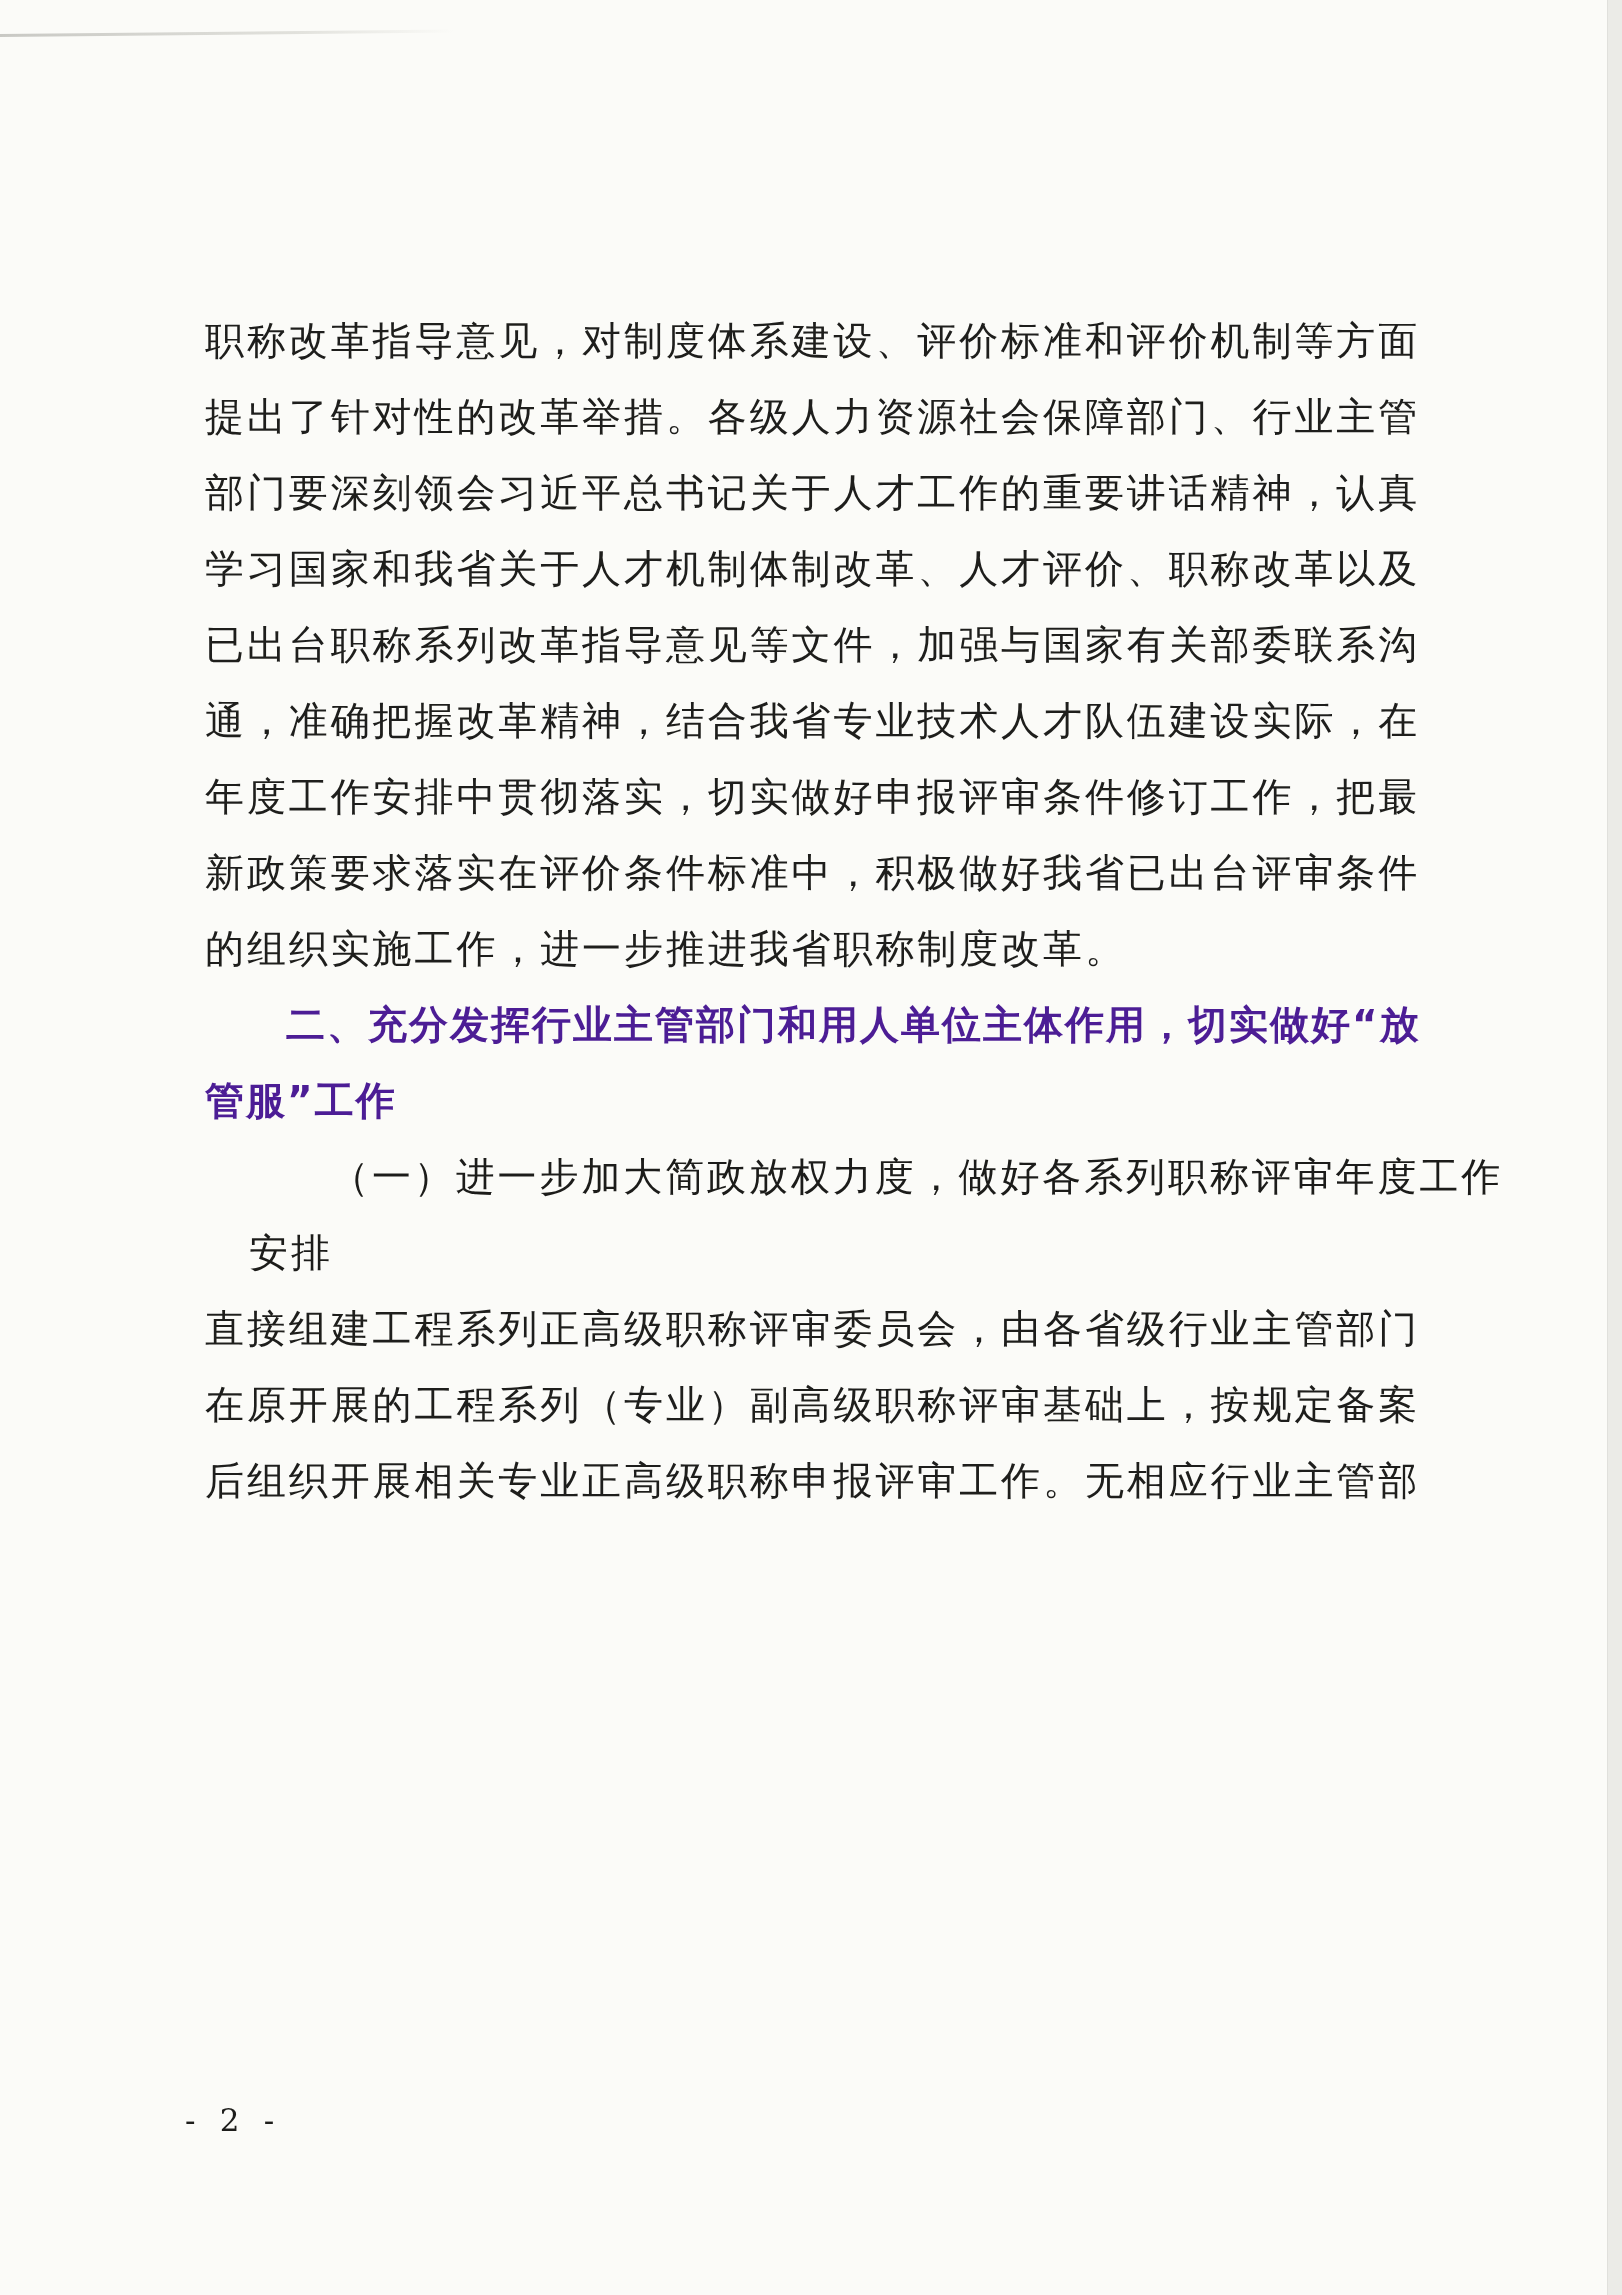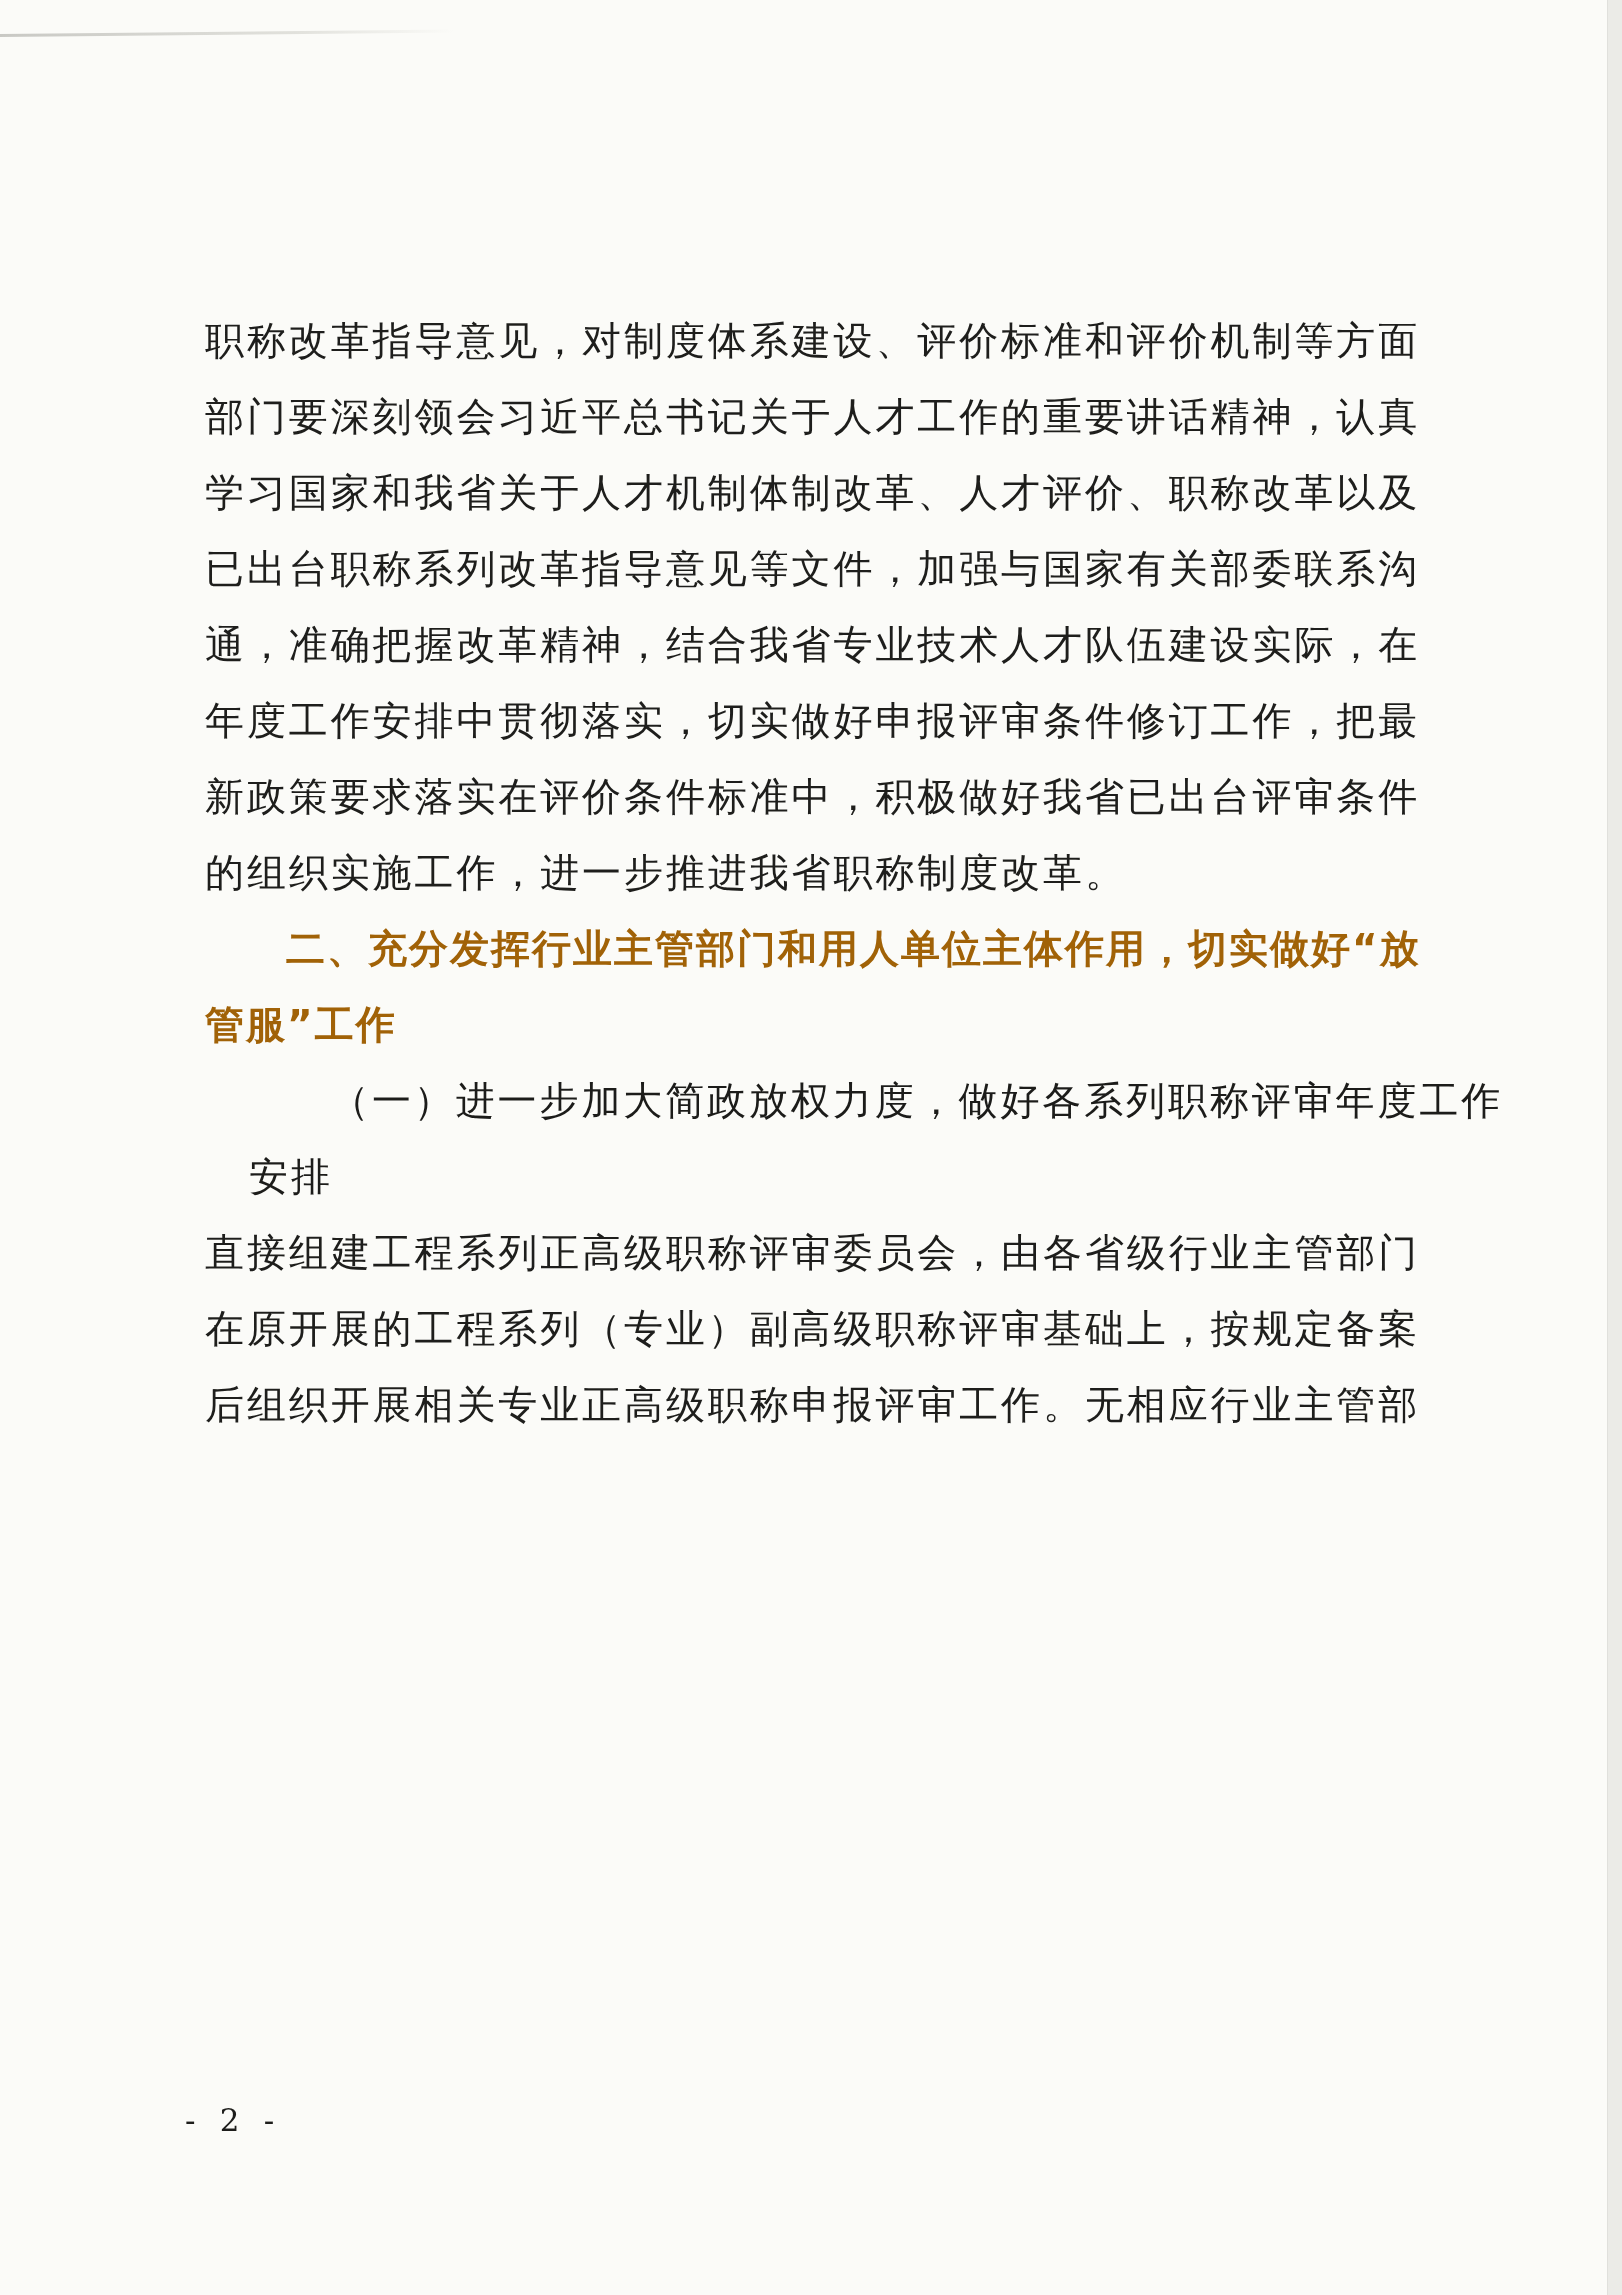--- a/index.html
+++ b/index.html
@@ -60,21 +60,21 @@
     color: #1e1e1c;
     white-space: nowrap;
   }
   .text-line.indent {
     padding-left: 81px;
   }
   .para-heading .text-line {
     font-family: "DejaVu Sans", "Liberation Sans", sans-serif;
     font-weight: 700;
     letter-spacing: 2px;
-    color: #a16207;
+    color: #4c1d95;
   }
   .para-subheading .text-line {
     font-weight: 400;
     color: #1c1c1a;
     margin-left: 44px;
   }
   .footer {
     position: absolute;
     left: 185px;
     top: 2094px;
@@ -92,20 +92,21 @@
 </head>
 <body>
 
 <div class="page">
   <div class="scan-artifact-top"></div>
   <div class="scan-edge-right"></div>
 
   <main class="content" id="doc-body">
       <div class="para para-body">
         <div class="text-line">职称改革指导意见，对制度体系建设、评价标准和评价机制等方面</div>
+        <div class="text-line">提出了针对性的改革举措。各级人力资源社会保障部门、行业主管</div>
         <div class="text-line">部门要深刻领会习近平总书记关于人才工作的重要讲话精神，认真</div>
         <div class="text-line">学习国家和我省关于人才机制体制改革、人才评价、职称改革以及</div>
         <div class="text-line">已出台职称系列改革指导意见等文件，加强与国家有关部委联系沟</div>
         <div class="text-line">通，准确把握改革精神，结合我省专业技术人才队伍建设实际，在</div>
         <div class="text-line">年度工作安排中贯彻落实，切实做好申报评审条件修订工作，把最</div>
         <div class="text-line">新政策要求落实在评价条件标准中，积极做好我省已出台评审条件</div>
         <div class="text-line">的组织实施工作，进一步推进我省职称制度改革。</div>
       </div>
       <div class="para para-heading">
         <div class="text-line indent">二、充分发挥行业主管部门和用人单位主体作用，切实做好“放</div>

